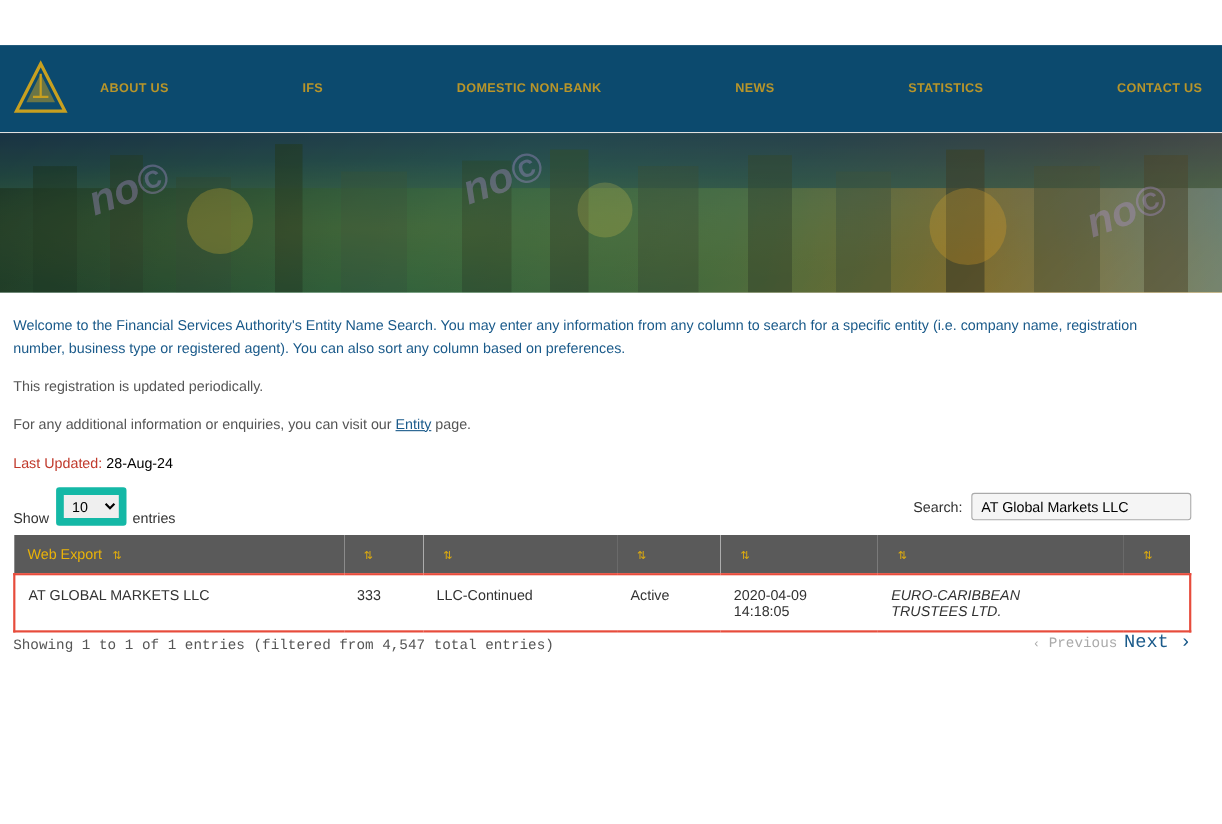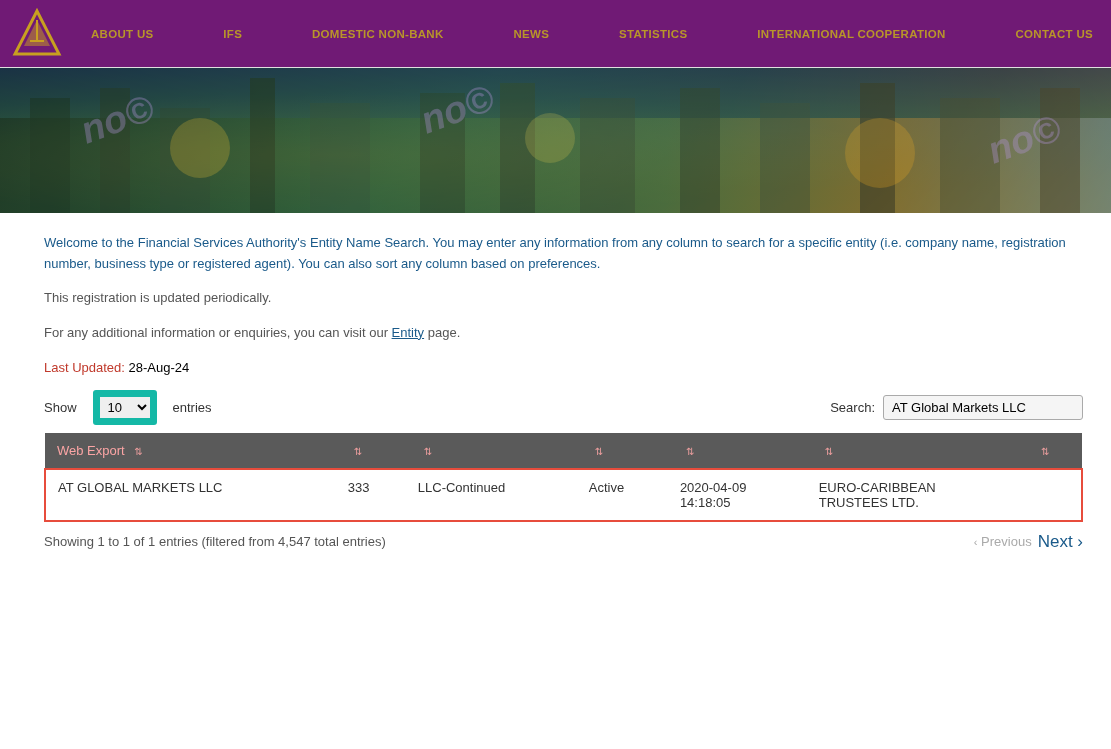--- a/index.html
+++ b/index.html
@@ -1,25 +1,26 @@
 <!DOCTYPE html>
 <html><head>
   <meta charset="utf-8">
   <style>
     * { margin: 0; padding: 0; box-sizing: border-box; }
     body { font-family: Arial, sans-serif; font-size: 13px; background: #fff; width: 1111px; }
 
     
     nav {
-      background: #701a75;
+      background: #0c4a6e;
       display: flex;
       align-items: center;
       padding: 0 10px;
-      height: 68px;
+      height: 80px;
       border-bottom: 1px solid #e0e0e0;
+      margin-top: 41px;
     }
     .nav-logo {
       width: 55px;
       height: 55px;
       margin-right: 18px;
       flex-shrink: 0;
     }
     .nav-items {
       display: flex;
       align-items: center;
@@ -64,21 +65,21 @@
       white-space: nowrap;
       pointer-events: none;
       user-select: none;
     }
     .wm1 { top: 30px; left: 80px; }
     .wm2 { top: 20px; left: 420px; }
     .wm3 { top: 50px; right: 50px; }
 
     
     .content {
-      padding: 20px 28px 10px 44px;
+      padding: 20px 28px 10px 12px;
     }
     .intro-text {
       color: #1a5a8a;
       font-size: 13px;
       line-height: 1.6;
       margin-bottom: 15px;
     }
     .update-text {
       color: #555;
       font-size: 13px;
@@ -108,22 +109,22 @@
 
     
     .table-controls {
       display: flex;
       align-items: center;
       justify-content: space-between;
       margin-bottom: 8px;
     }
     .show-entries {
       display: flex;
-      align-items: center;
-      gap: 16px;
+      align-items: flex-end;
+      gap: 6px;
       font-size: 13px;
       color: #333;
     }
     .show-entries select {
       border: 7px solid #14b8a6;
       border-radius: 3px;
       padding: 2px 4px;
       font-size: 13px;
     }
     .search-box {
@@ -143,21 +144,21 @@
     }
 
     
     .data-table {
       width: 100%;
       border-collapse: collapse;
       font-size: 13px;
     }
     .data-table thead tr {
       background: #5a5a5a;
-      color: #fca5a5;
+      color: #eab308;
     }
     .data-table thead th {
       padding: 10px 12px;
       text-align: left;
       font-weight: normal;
       white-space: nowrap;
       position: relative;
     }
     .data-table thead th .sort-arrows {
       display: inline-block;
@@ -174,24 +175,25 @@
       color: #333;
     }
     .data-table tbody tr td:first-child {
       font-weight: normal;
     }
 
     
     .table-footer {
       display: flex;
       justify-content: space-between;
-      align-items: center;
-      margin-top: 10px;
+      align-items: flex-end;
+      margin-top: 0;
       font-size: 13px;
       color: #555;
+      font-family: Liberation Mono, monospace;
     }
     .pagination {
       display: flex;
       align-items: center;
       gap: 6px;
     }
     .page-btn {
       color: #1a5a8a;
       cursor: pointer;
       font-size: 17px;
@@ -215,21 +217,20 @@
     <line x1="20" y1="35" x2="34" y2="35" stroke="#c8a020" stroke-width="2"></line>
     <line x1="27" y1="14" x2="27" y2="35" stroke="#c8a020" stroke-width="2"></line>
   </svg>
 
   <div class="nav-items">
     <span class="nav-item">ABOUT US</span>
     <span class="nav-item">IFS</span>
     <span class="nav-item">DOMESTIC NON-BANK</span>
     <span class="nav-item">NEWS</span>
     <span class="nav-item">STATISTICS</span>
-    <span class="nav-item">INTERNATIONAL COOPERATION</span>
     <span class="nav-item">CONTACT US</span>
   </div>
 </nav>
 
 <div class="hero">
   <div class="hero-overlay"></div>
 
   <svg width="1111" height="145" viewBox="0 0 1111 145" xmlns="http://www.w3.org/2000/svg" style="position:absolute;top:0;left:0;opacity:0.7;">
 
     <defs>
@@ -334,21 +335,21 @@
       </tr>
     </thead>
     <tbody>
       <tr>
         <td>AT GLOBAL MARKETS LLC</td>
         <td>333</td>
         <td>LLC-Continued</td>
         <td>Active</td>
         <td style="white-space:pre-line;">2020-04-09
 14:18:05</td>
-        <td style="white-space:pre-line;">EURO-CARIBBEAN
+        <td style="white-space:pre-line;font-style:italic;">EURO-CARIBBEAN
 TRUSTEES LTD.</td>
         <td></td>
       </tr>
     </tbody>
   </table>
 
   <div class="table-footer">
     <span>Showing 1 to 1 of 1 entries (filtered from 4,547 total entries)</span>
     <div class="pagination">
       <span class="page-btn-disabled">

